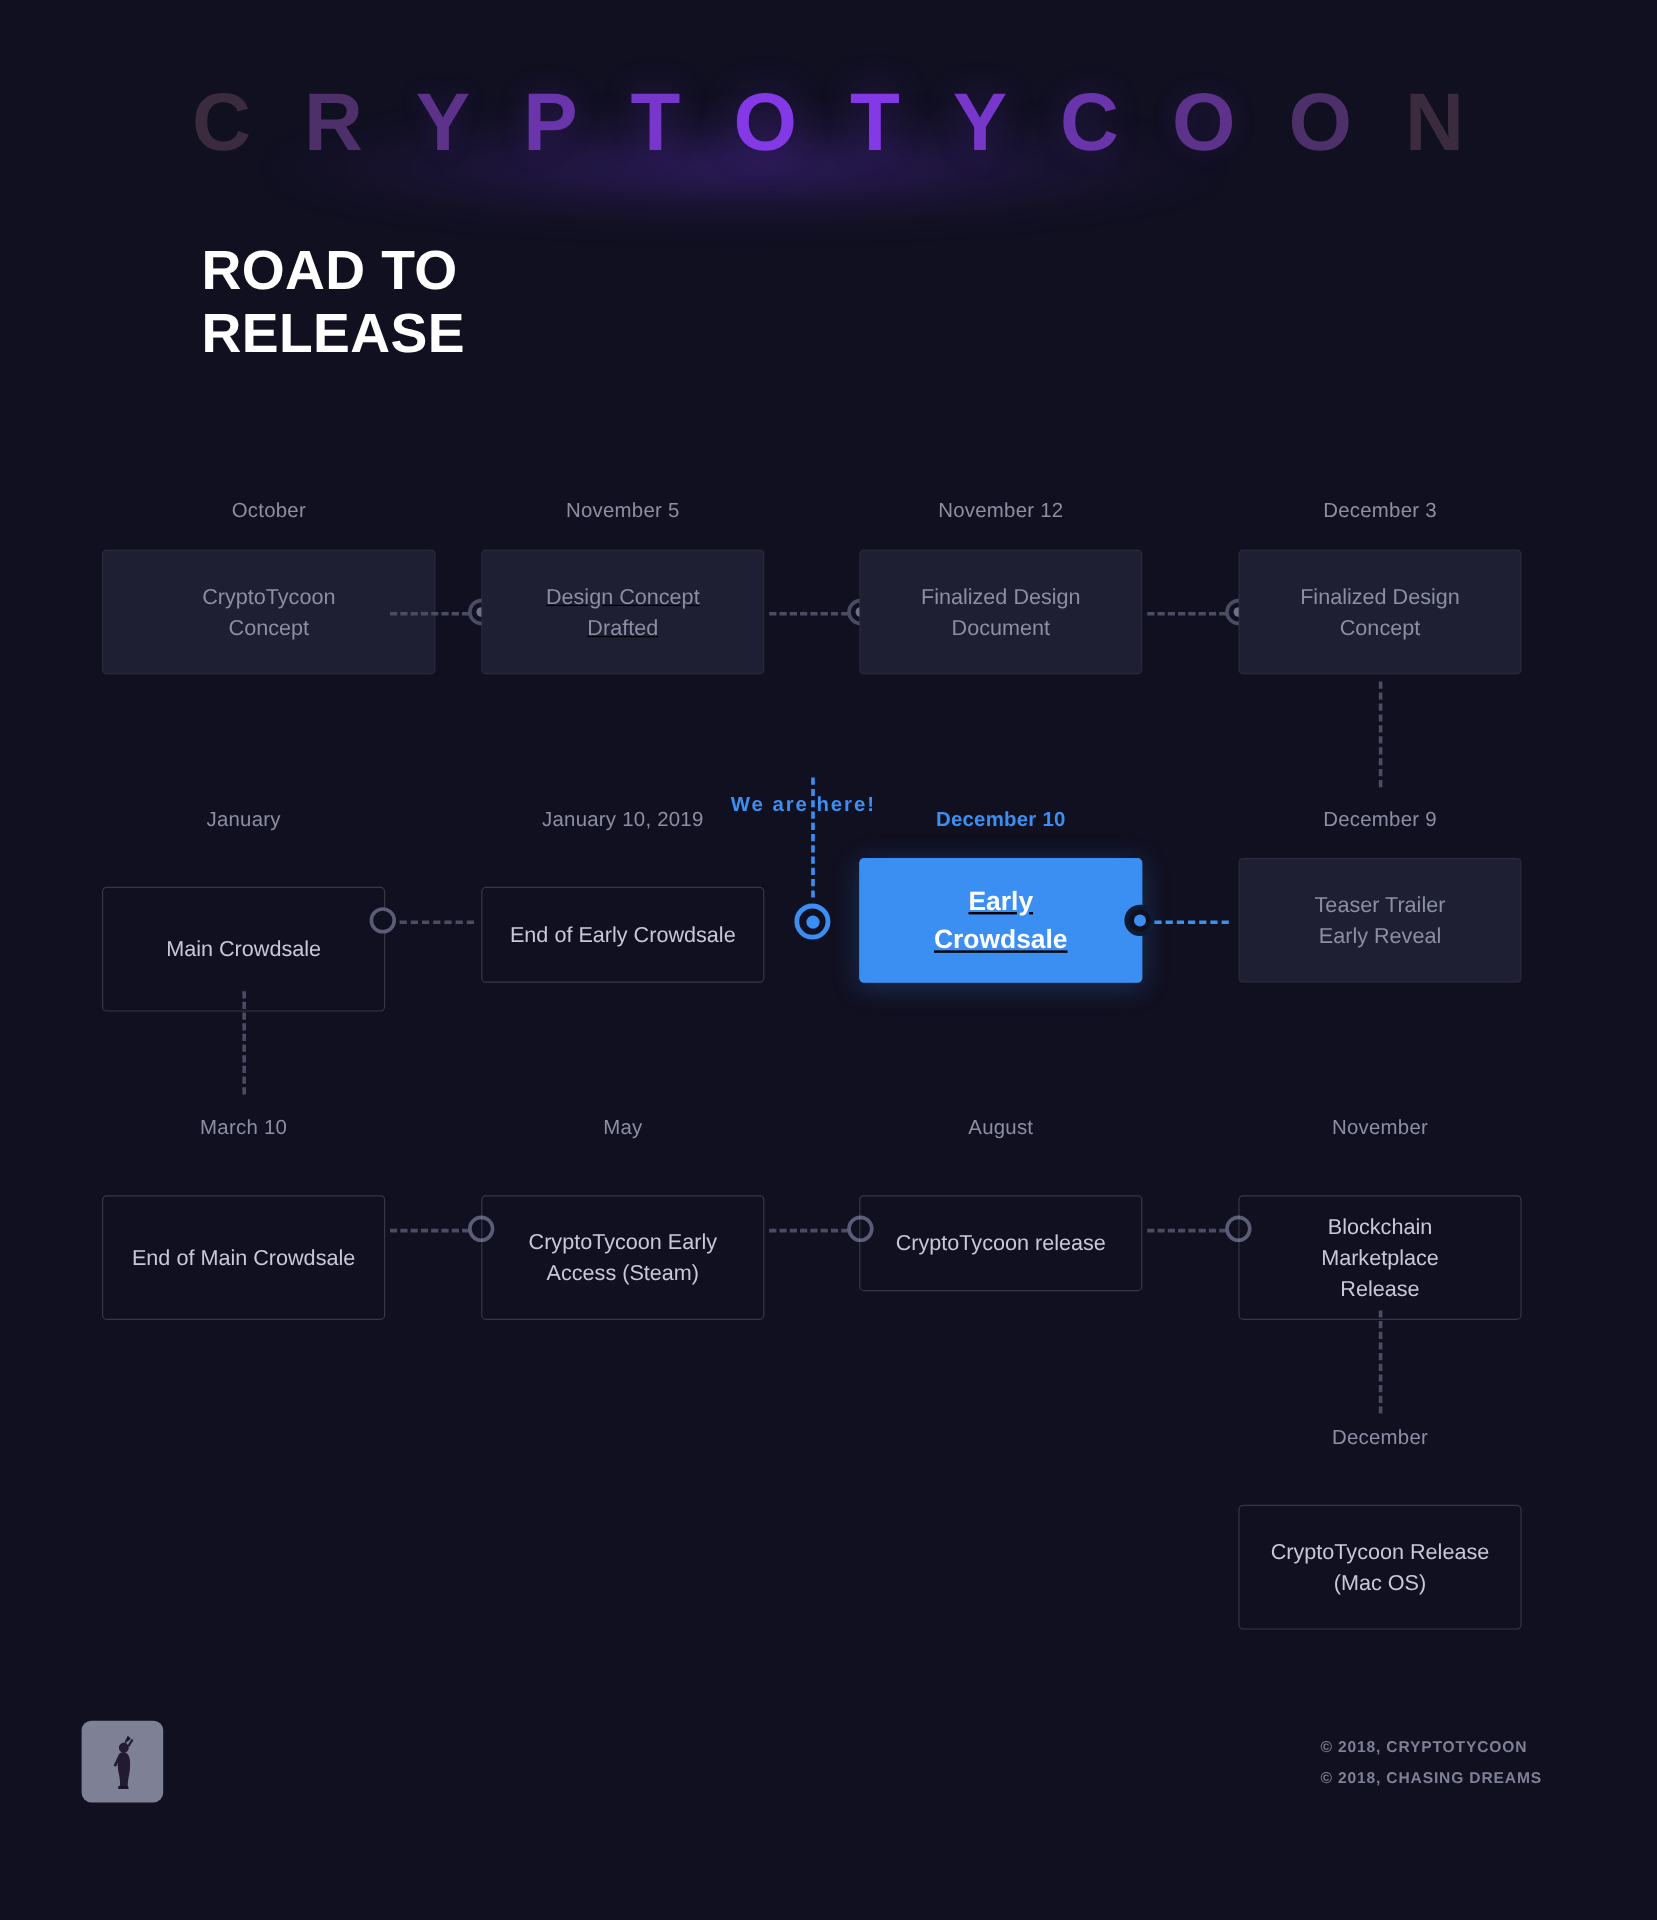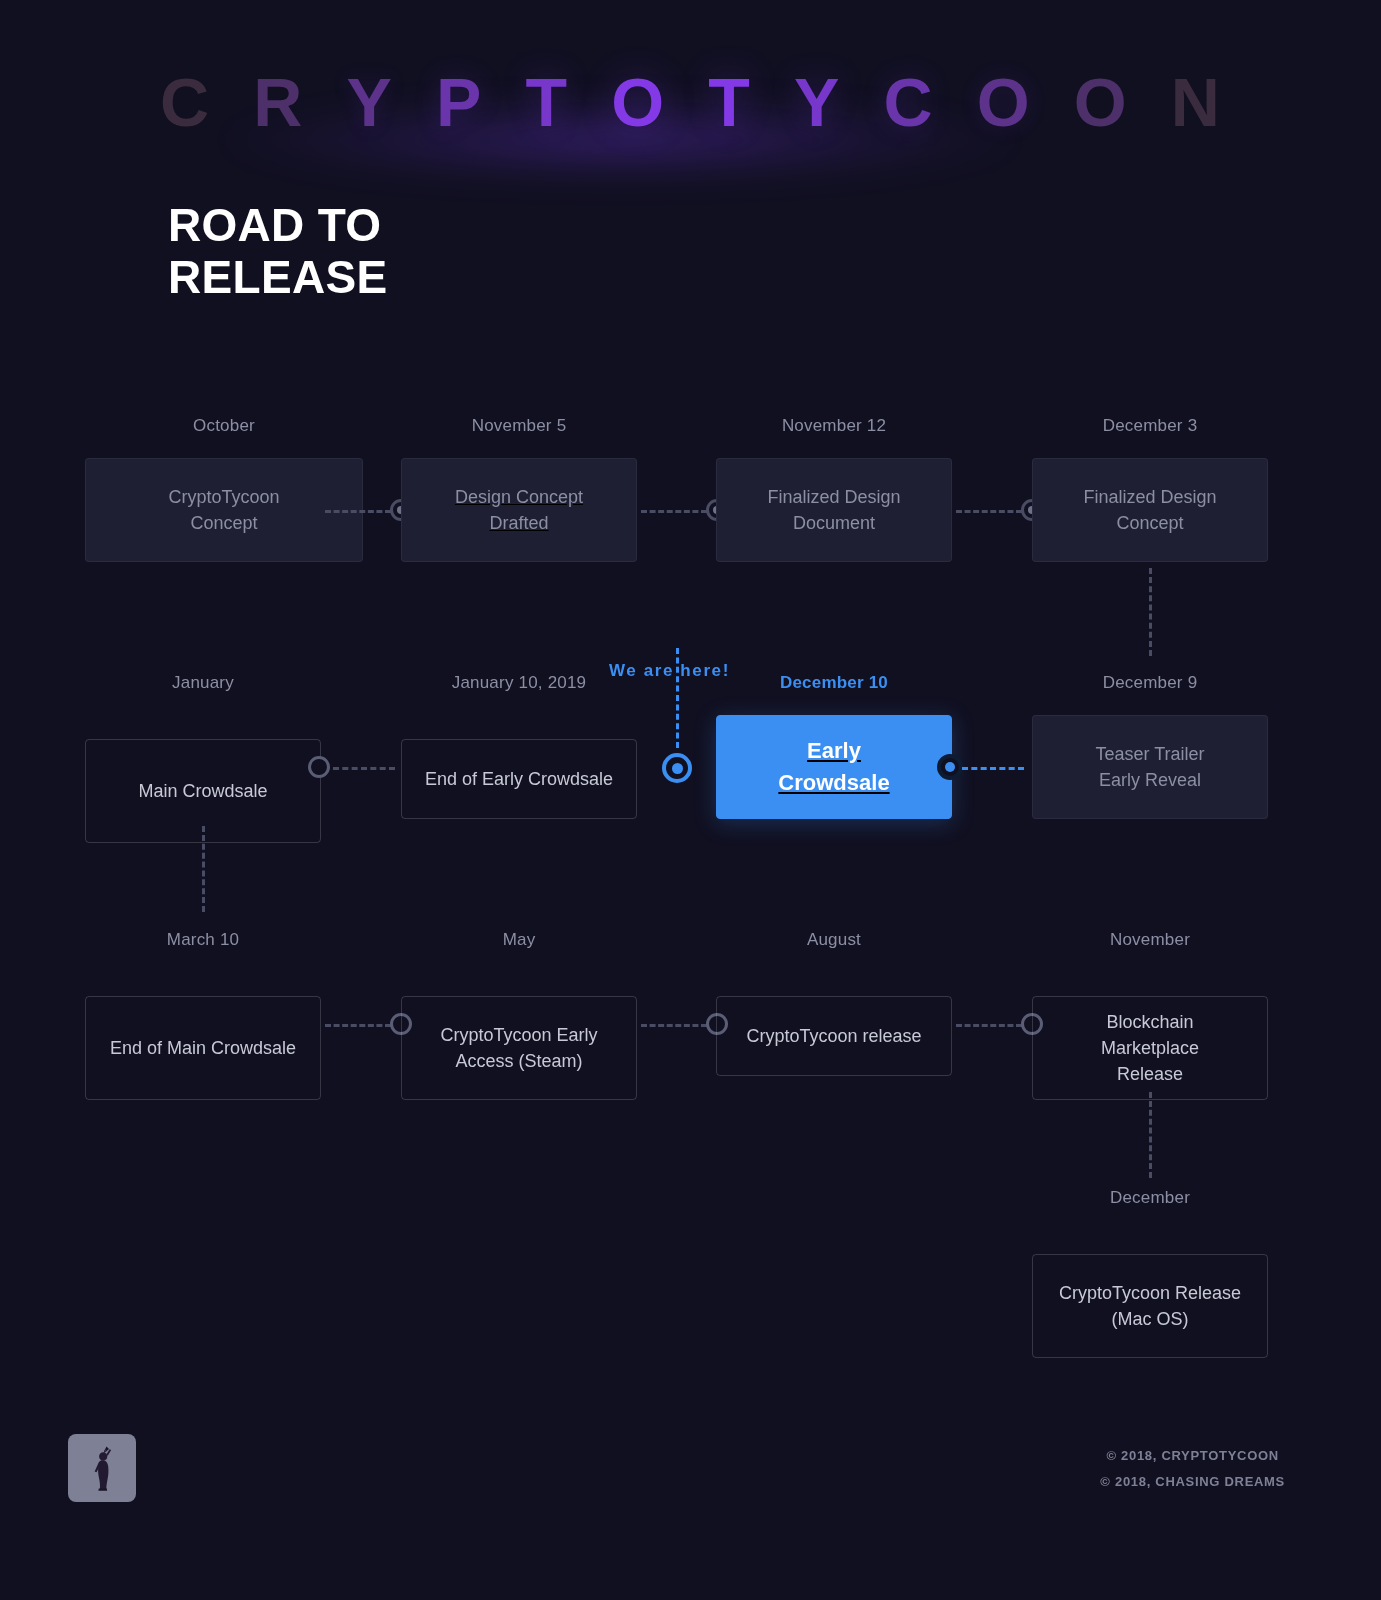--- a/index.html
+++ b/index.html
@@ -125,21 +125,21 @@
 
   
   .footer-badge {
     position: absolute; left: 68px; top: 1434px;
     width: 68px; height: 68px; border-radius: 8px;
     background: #7e8195;
     display: flex; align-items: center; justify-content: center;
   }
   .footer-copy {
     position: absolute; right: 96px; top: 1443px;
-    text-align: center;
+    text-align: left;
   }
   .footer-copy div {
     font-size: 13px; font-weight: 700; color: #7e8196;
     letter-spacing: 0.7px; line-height: 2.0;
   }
 </style>
 </head>
 <body>
 
 <div id="stage">

